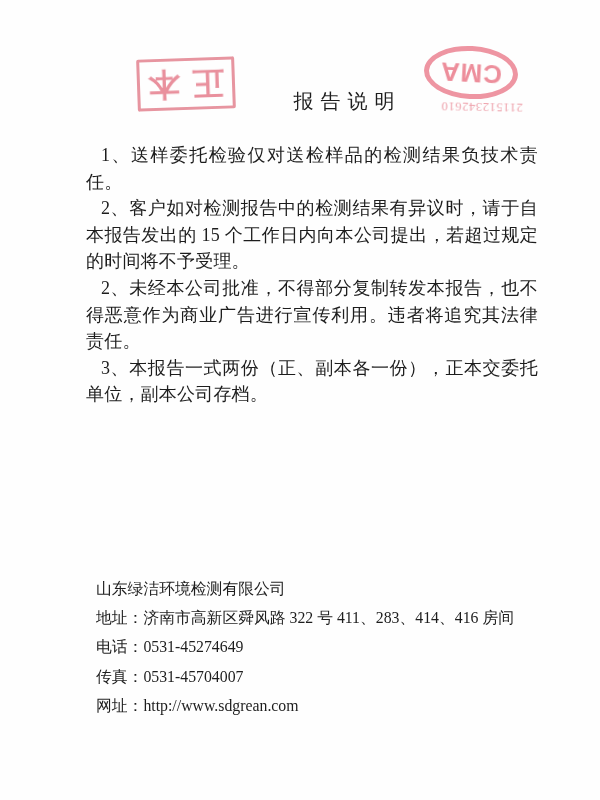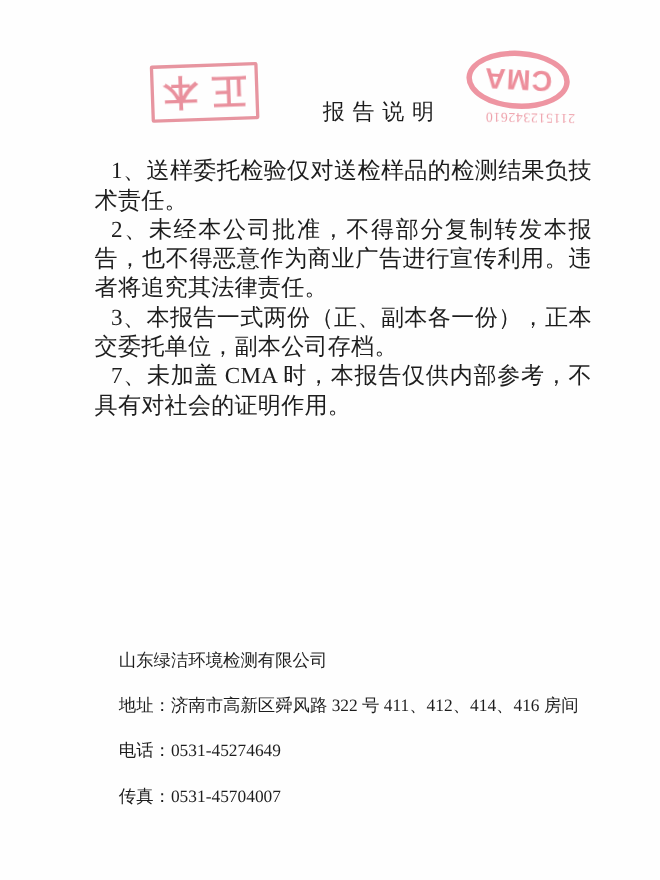--- a/index.html
+++ b/index.html
@@ -89,36 +89,36 @@
     font-weight: 400;
     letter-spacing: 7px;
     text-indent: 7px;
     z-index: 3;
     padding-left: 44px;
   }
   .notes {
     position: absolute;
     left: 86px; top: 142px;
     width: 452px;
-    font-size: 21px;
+    font-size: 18px;
     line-height: 26.6px;
     letter-spacing: 0.2px;
     text-align: justify;
     z-index: 3;
   }
   .notes p { margin: 0; text-indent: 15px; }
 
   .footer {
     position: absolute;
     left: 94px; top: 573px;
     font-size: 15.8px;
     line-height: 27.2px;
     z-index: 3;
   }
-  .footer p { margin: 14px; }
+  .footer p { margin: 2px; }
 </style>
 </head>
 <body>
 
 <div class="page">
 
   <div class="stamp-original">
     <span class="stamp-text">正本</span>
   </div>
 
@@ -127,25 +127,26 @@
       <span class="cma-letters">CMA</span>
     </div>
   </div>
   <div class="cma-number">211512342610</div>
 
 
   <h1 class="doc-title">报告说明</h1>
 
   <div class="notes">
     <p>1、送样委托检验仅对送检样品的检测结果负技术责任。</p>
+    <p>2、客户如对检测报告中的检测结果有异议时，请于自本报告发出的 15 个工作日内向本公司提出，若超过规定的时间将不予受理。</p>
     <p>2、未经本公司批准，不得部分复制转发本报告，也不得恶意作为商业广告进行宣传利用。违者将追究其法律责任。</p>
     <p>3、本报告一式两份（正、副本各一份），正本交委托单位，副本公司存档。</p>
-    <p>7、未加盖 CMA 时，本报告仅供内部参考，不具有对社会的证明作用。</p>
   </div>
 
   <div class="footer">
     <p>山东绿洁环境检测有限公司</p>
-    <p>地址：济南市高新区舜风路 322 号 411、412、414、416 房间</p>
+    <p>地址：济南市高新区舜风路 322 号 411、283、414、416 房间</p>
     <p>电话：0531-45274649</p>
     <p>传真：0531-45704007</p>
+    <p>网址：http://www.sdgrean.com</p>
   </div>
 
 </div>
 
 </body></html>

